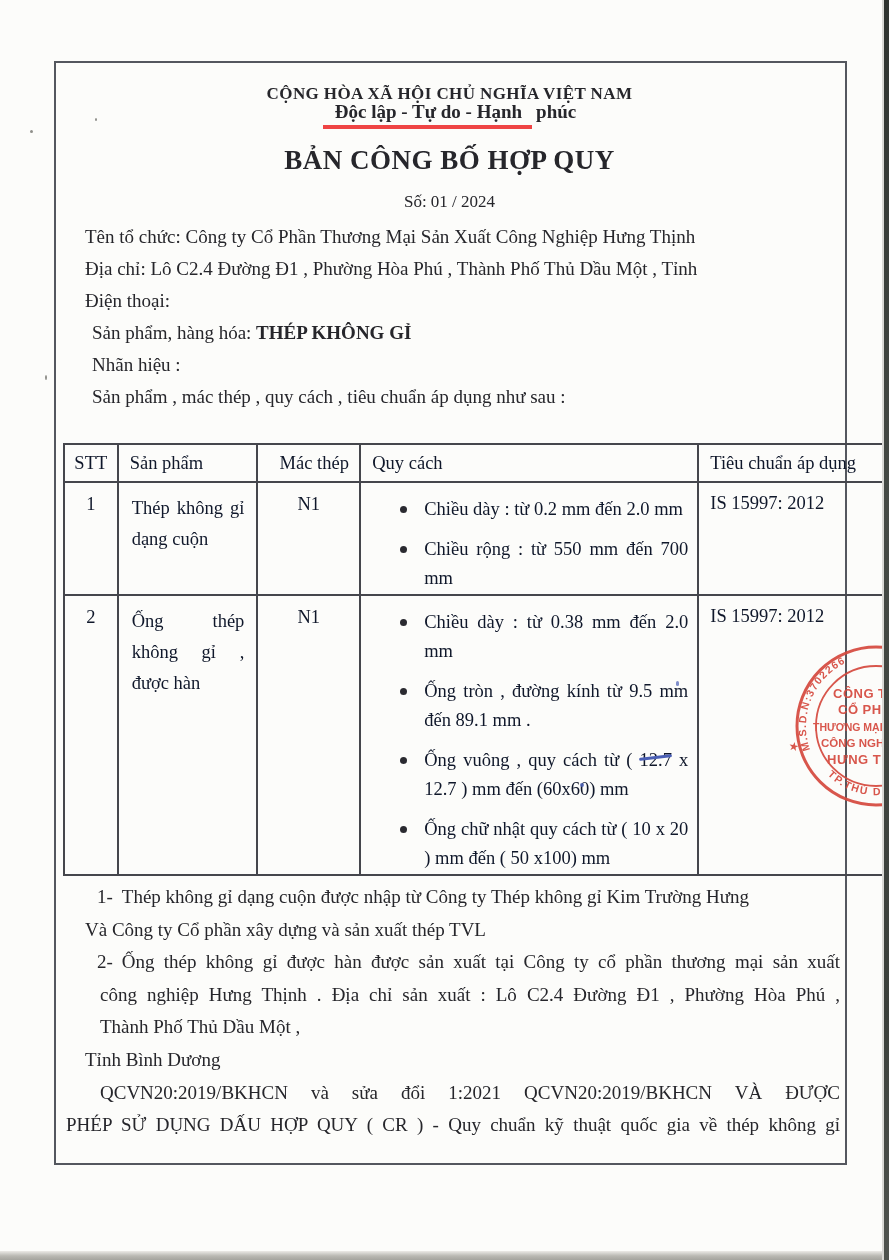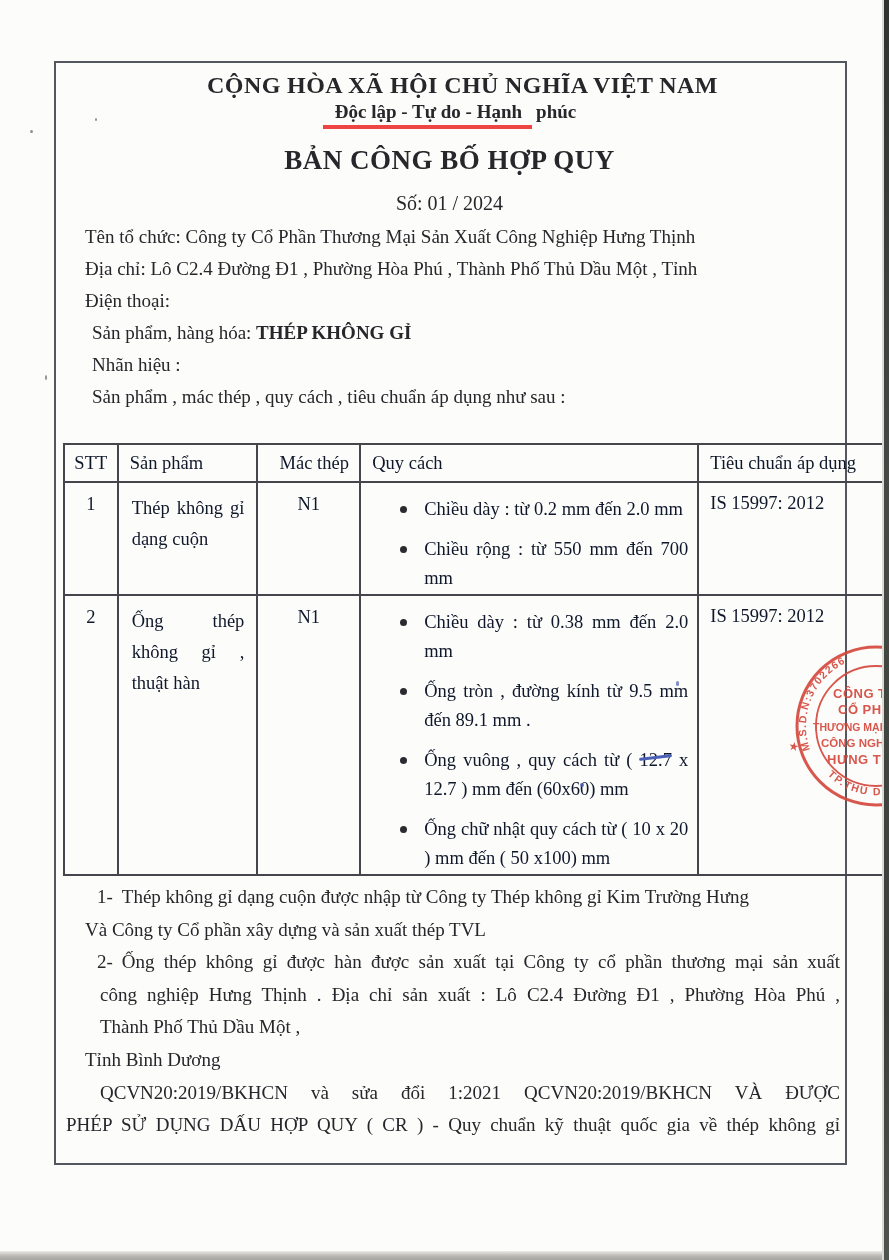--- a/index.html
+++ b/index.html
@@ -30,26 +30,26 @@
     z-index:39;
   }
   
   .page-frame{
     position:absolute;left:54px;top:61px;width:789px;height:1100px;
     border:2px solid #54575e;
     z-index:1;
   }
   
   .center-band{position:absolute;left:56px;width:787px;text-align:center;z-index:2;}
-  .nat-title{top:72px;font-size:24px;font-weight:bold;letter-spacing:.4px;margin-left:13px;}
+  .nat-title{top:84px;font-size:17px;font-weight:bold;letter-spacing:.4px;}
   .motto{top:101px;font-size:19px;font-weight:bold;}
   .motto .u{display:inline-block;border-bottom:4px solid #ef4444;padding:0 10px 2px 12px;}
   .motto .tail{display:inline-block;margin-left:4px;}
   .doc-title{top:145px;font-size:27px;font-weight:bold;letter-spacing:.5px;}
-  .doc-number{top:192px;font-size:20px;}
+  .doc-number{top:192px;font-size:17px;}
   
   .info{
     position:absolute;left:85px;top:221px;width:757px;
     font-size:19px;line-height:32px;z-index:2;
   }
   .info .line{white-space:nowrap;}
   .info .indent{padding-left:7px;}
   .info .bold{font-weight:bold;}
   
   .spec-table{
@@ -137,21 +137,21 @@
       <td class="c-prod v-prod">Thép không gỉ dạng cuộn</td>
       <td class="c-grade v-grade">N1</td>
       <td class="c-spec v-spec">
             <div class="qc-item">Chiều dày : từ 0.2 mm đến 2.0 mm</div>
             <div class="qc-item">Chiều rộng : từ 550 mm đến 700 mm</div>
           </td>
       <td class="c-std v-std">IS 15997: 2012</td>
     </tr>
     <tr class="r2">
       <td class="c-stt v-stt">2</td>
-      <td class="c-prod v-prod">Ống thép không gỉ , thuật hàn</td>
+      <td class="c-prod v-prod">Ống thép không gỉ , được hàn</td>
       <td class="c-grade v-grade">N1</td>
       <td class="c-spec v-spec">
             <div class="qc-item">Chiều dày : từ 0.38 mm đến 2.0 mm</div>
             <div class="qc-item">Ống tròn , đường kính từ 9.5 mm đến 89.1 mm .</div>
             <div class="qc-item">Ống vuông , quy cách từ ( 12.7 x 12.7 ) mm đến (60x60) mm</div>
             <div class="qc-item">Ống chữ nhật quy cách từ ( 10 x 20 ) mm đến ( 50 x100) mm</div>
           </td>
       <td class="c-std v-std">IS 15997: 2012</td>
     </tr>
   </tbody>

